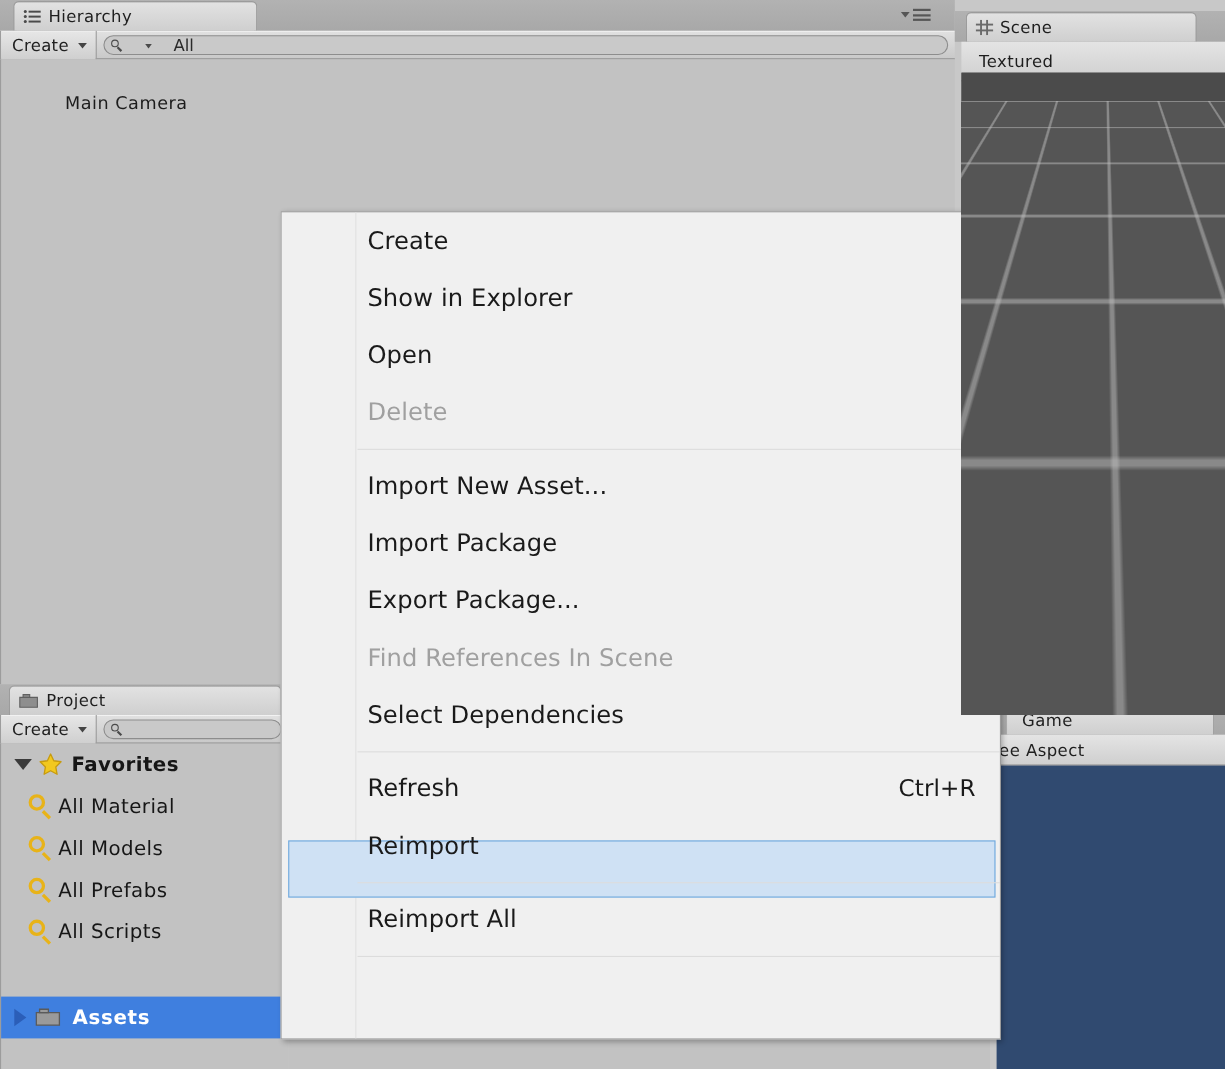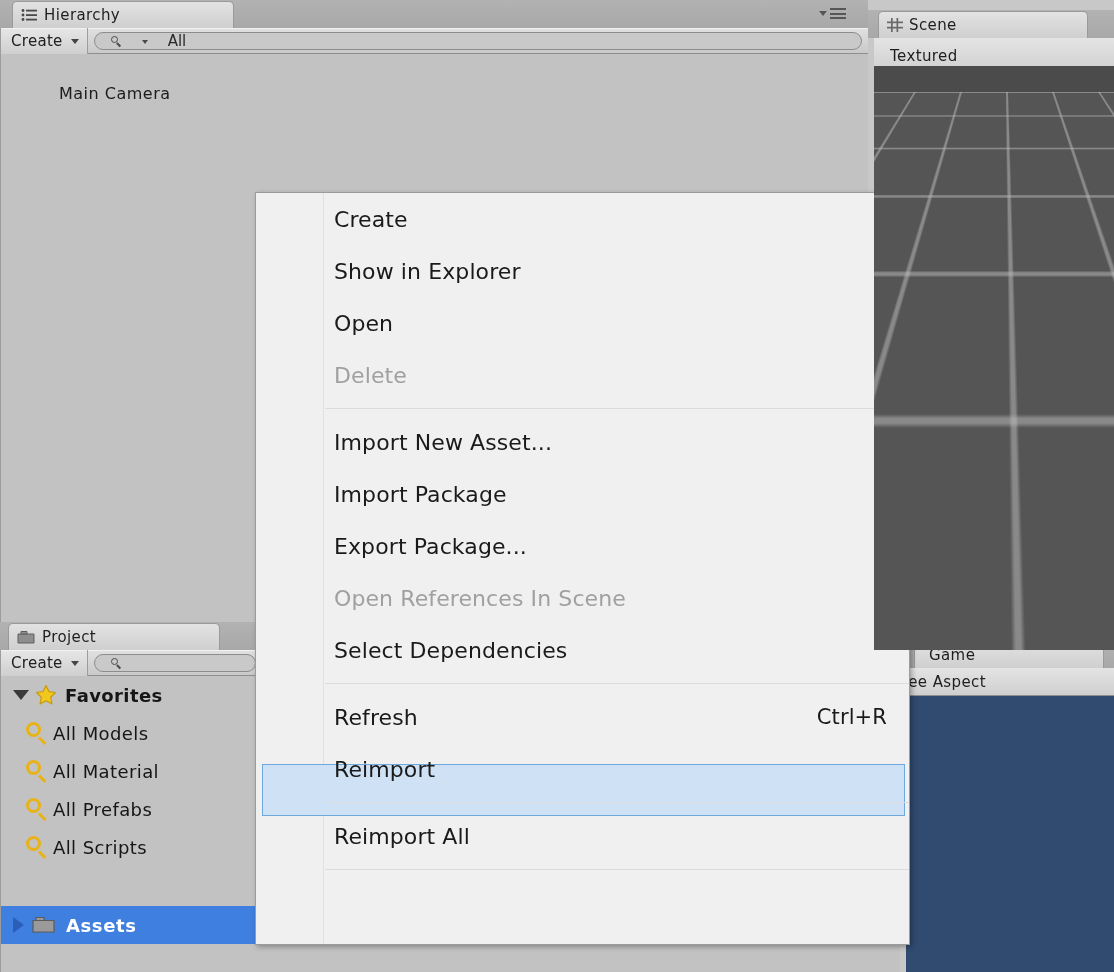--- a/index.html
+++ b/index.html
@@ -87,21 +87,21 @@
   .search-field {
     flex: 1;
     height: 18px;
     margin: 0 6px;
     background: #c9c9c9;
     border: 1px solid #8d8d8d;
     border-radius: 9px;
     box-sizing: border-box;
     display: flex;
     align-items: center;
-    padding-left: 16px;
+    padding-left: 6px;
     gap: 19px;
     font-size: 15px;
     color: #3a3a3a;
   }
   .mag {
     position: relative;
     width: 11px; height: 11px;
     flex: none;
   }
   .mag::before {
@@ -442,21 +442,21 @@
     <div id="hierarchy-body">
       <div class="hier-row">
         <span>Main Camera</span>
       </div>
     </div>
   </div>
 
   <div class="panel" id="project">
 
     <div class="tabstrip">
-      <div class="tab" style="left:8px; width:212px;">
+      <div class="tab" style="left:8px; width:248px;">
         <span style="display:inline-block;width:19px;height:15px;">
           <svg width="19" height="15" viewBox="0 0 19 15" aria-hidden="true">
             <path d="M1 4 L1 13 L17 13 L17 4 Z" fill="#8e8e8e" stroke="#5f5f5f" stroke-width="1"></path>
             <path d="M4 1.5 L10 1.5 L10 4 L4 4 Z" fill="#8e8e8e" stroke="#5f5f5f" stroke-width="1"></path>
           </svg>
         </span>
         <span class="tab-label">Project</span>
       </div>
     </div>
 
@@ -480,25 +480,25 @@
         <span class="star">
           <svg width="22" height="22" viewBox="0 0 22 22" aria-hidden="true">
             <path d="M11 1.5 L13.9 7.6 L20.5 8.5 L15.7 13.2 L16.9 19.9 L11 16.7 L5.1 19.9 L6.3 13.2 L1.5 8.5 L8.1 7.6 Z" fill="#f2c81e" stroke="#c79b10" stroke-width="1.2" stroke-linejoin="round"></path>
           </svg>
         </span>
         <span>Favorites</span>
       </div>
 
       <div class="proj-row indent">
         <span class="mag-y"></span>
-        <span>All Models</span>
+        <span>All Material</span>
       </div>
       <div class="proj-row indent">
         <span class="mag-y"></span>
-        <span>All Material</span>
+        <span>All Models</span>
       </div>
       <div class="proj-row indent">
         <span class="mag-y"></span>
         <span>All Prefabs</span>
       </div>
       <div class="proj-row indent">
         <span class="mag-y"></span>
         <span>All Scripts</span>
       </div>
 
@@ -614,21 +614,21 @@
     <div class="mi">
       <span class="mi-label">Import Package</span>
       <span class="submenu-arrow"></span>
     </div>
 
     <div class="mi">
       <span class="mi-label">Export Package...</span>
     </div>
 
     <div class="mi disabled">
-      <span class="mi-label">Open References In Scene</span>
+      <span class="mi-label">Find References In Scene</span>
     </div>
 
     <div class="mi">
       <span class="mi-label">Select Dependencies</span>
     </div>
 
     <div class="mi-sep"></div>
 
     <div class="mi">
       <span class="mi-label">Refresh</span>

